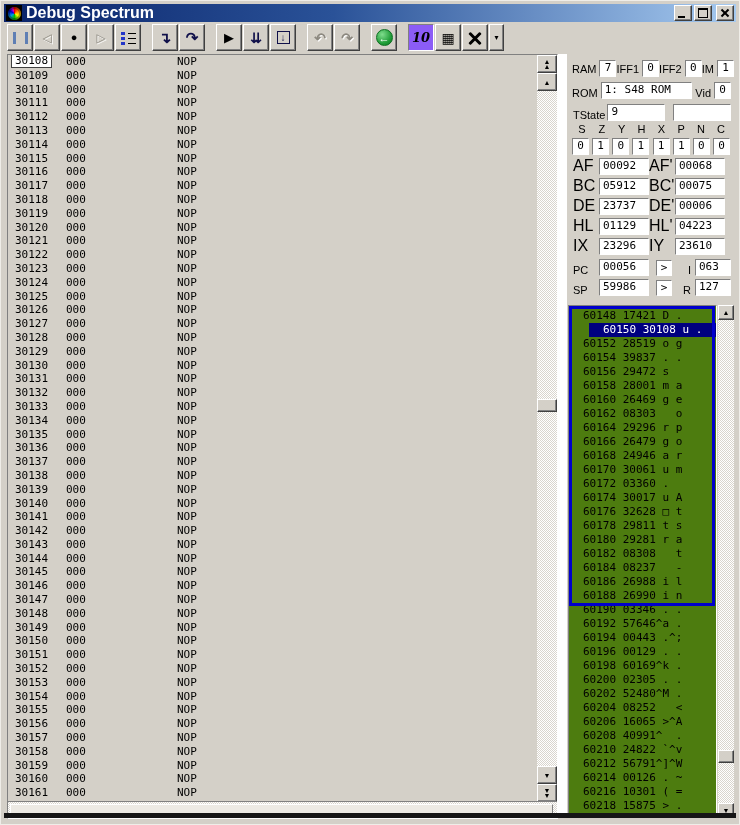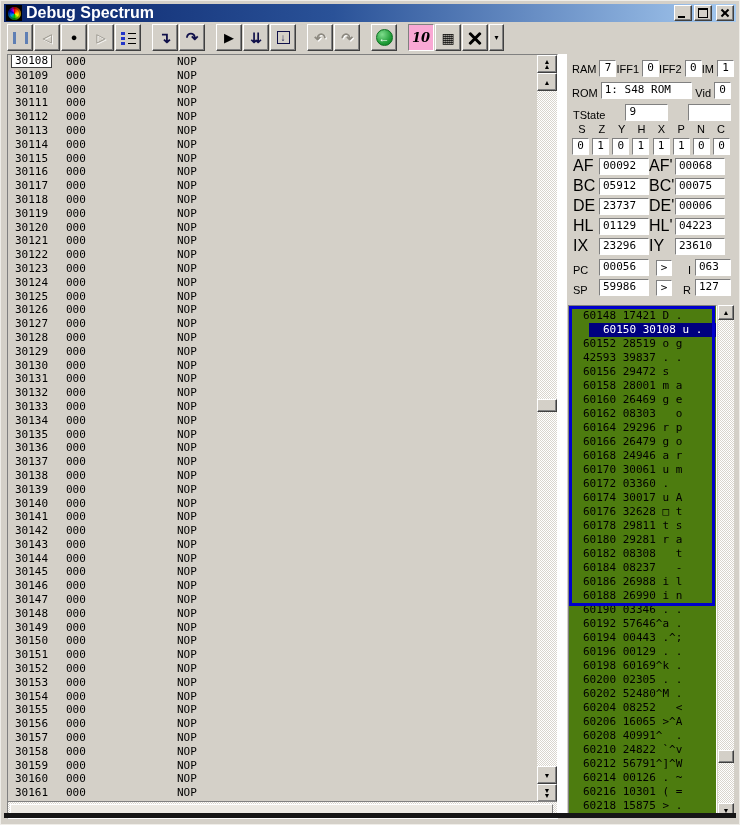--- a/index.html
+++ b/index.html
@@ -33,21 +33,21 @@
   .glyph-close::before{transform:rotate(45deg);} .glyph-close::after{transform:rotate(-45deg);}
   
   .toolbar{position:absolute;left:3px;right:3px;top:22px;height:29px;background:var(--face);
     display:flex;align-items:center;padding-left:3px;}
   .tb{width:24px;height:25px;background:var(--face);flex:0 0 auto;
     border:1px solid;border-color:var(--hl) var(--dk) var(--dk) var(--hl);
     box-shadow:inset -1px -1px 0 var(--sh);
     display:flex;align-items:center;justify-content:center;margin-right:1px;cursor:default;}
   .tb.narrow{width:13px;}
   .tb.gap{margin-left:10px;}
-  .tb.pressed{border-color:var(--sh) var(--hl) var(--hl) var(--sh);box-shadow:none;background:#f9a8d4;}
+  .tb.pressed{border-color:var(--sh) var(--hl) var(--hl) var(--sh);box-shadow:none;background:#8b5cf6;}
   .ic{display:inline-block;color:#000;line-height:1;}
   .tb.off .ic{color:#8c887f;text-shadow:1px 1px 0 #fff;}
   .icon-pause{width:9px;height:12px;border-left:3px solid #5f7fb4;border-right:3px solid #5f7fb4;}
   .icon-step-back,.icon-step-forward{font-size:12px;}
   .icon-record{font-size:11px;}
   .icon-breakpoint-list{width:15px;height:14px;
     background-image:linear-gradient(#2335c8,#2335c8),linear-gradient(#2335c8,#2335c8),linear-gradient(#2335c8,#2335c8),
       linear-gradient(#000,#000),linear-gradient(#000,#000),linear-gradient(#000,#000);
     background-position:0 1px,0 6px,0 11px,7px 2px,7px 7px,7px 12px;
     background-size:4px 3px,4px 3px,4px 3px,8px 1px,8px 1px,8px 1px;background-repeat:no-repeat;}
@@ -101,21 +101,21 @@
   .fld{background:#fff;border-top:1px solid var(--sh);border-left:1px solid var(--sh);
     border-bottom:1px solid var(--hl);border-right:1px solid var(--hl);
     height:15px;line-height:15px;font:11px "DejaVu Sans Mono",monospace;padding:0 3px;box-sizing:content-box;}
   .rlbl{white-space:nowrap;}
   .r1{top:3px;justify-content:space-between;padding:0 3px 0 5px;}
   .r1 .pair{display:flex;align-items:center;gap:3px;}
   .w1{width:9px;text-align:center;}
   .r2{top:25px;padding:0 3px 0 5px;gap:3px;}
   .romfld{width:84px;}
   .vidlbl{margin-left:auto;}
-  .r3{top:47px;padding:0 3px 0 6px;gap:20px;}
+  .r3{top:47px;padding:0 3px 0 6px;gap:2px;}
   .tsfld{width:50px;}
   .ts2{margin-left:auto;}
   .rflags-lbl{top:69px;height:12px;justify-content:space-between;padding:0 7px 0 9px;}
   .rflags-lbl span{width:12px;text-align:center;}
   .rflags{top:81px;justify-content:space-between;padding:0 4px 0 5px;}
   .flagfld{width:9px;text-align:center;}
   .rpairs{position:absolute;top:102px;left:0;right:0;}
   .pairrow{position:relative;height:20px;display:flex;align-items:center;padding-left:6px;}
   .w24{width:26px;} .w26{width:26px;}
   .wreg{width:42px;text-align:left;}
@@ -617,21 +617,21 @@
         <span class="rlbl auxlbl">R</span>
         <span class="fld waux">127</span>
       </div>
 
       <div class="stack">
         <div class="slist" id="stack-rows">
           <div class="sframe" id="stack-frame" style="height: 300px;"></div>
         <div class="srow">60148 17421 D .</div>
             <div class="srow sel">60150 30108 u .</div>
             <div class="srow">60152 28519 o g</div>
-            <div class="srow">42593 39837 . .</div>
+            <div class="srow">60154 39837 . .</div>
             <div class="srow">60156 29472 s  </div>
             <div class="srow">60158 28001 m a</div>
             <div class="srow">60160 26469 g e</div>
             <div class="srow">60162 08303   o</div>
             <div class="srow">60164 29296 r p</div>
             <div class="srow">60166 26479 g o</div>
             <div class="srow">60168 24946 a r</div>
             <div class="srow">60170 30061 u m</div>
             <div class="srow">60172 03360 .  </div>
             <div class="srow">60174 30017 u A</div>

